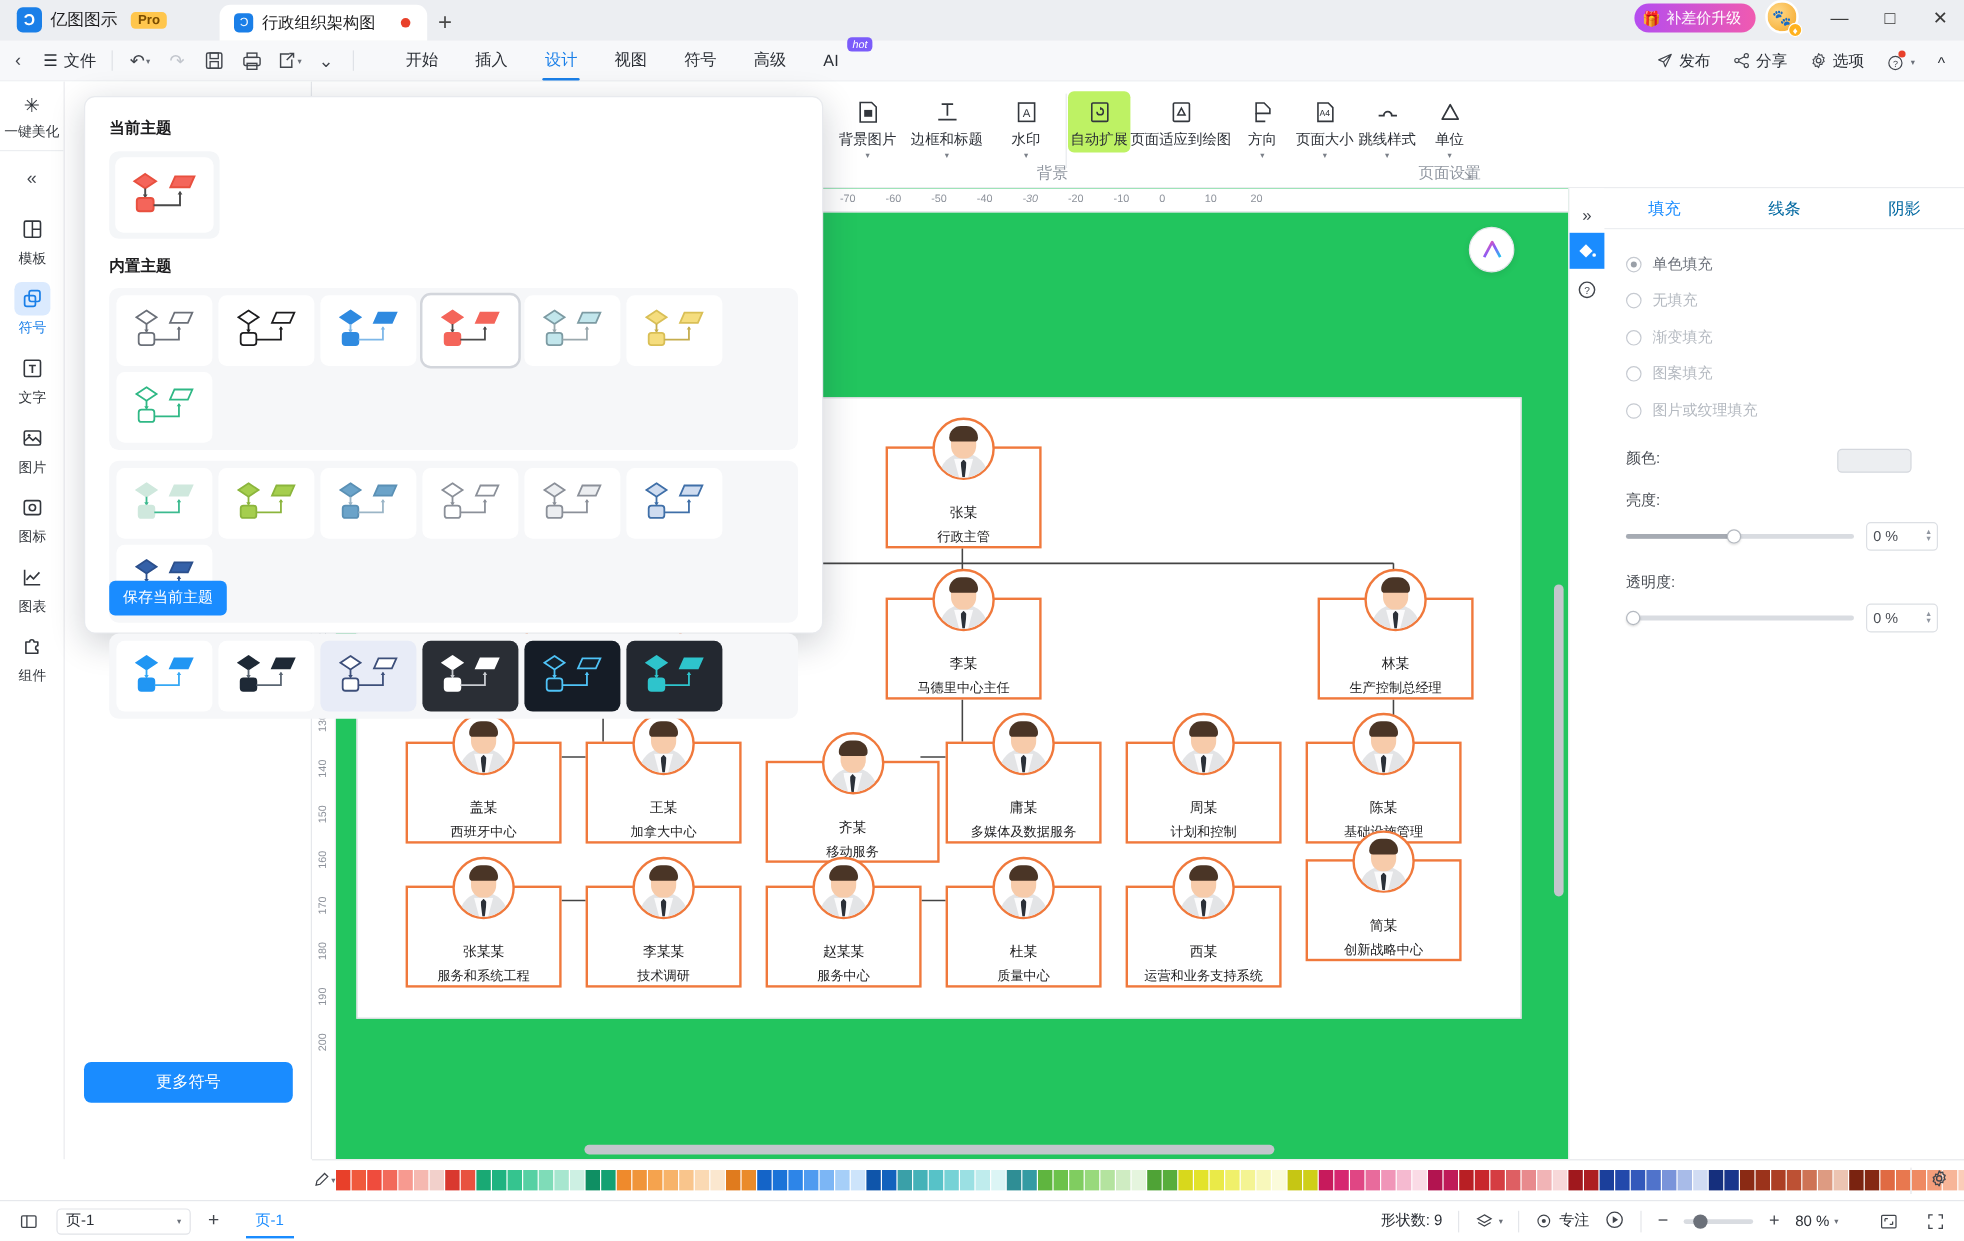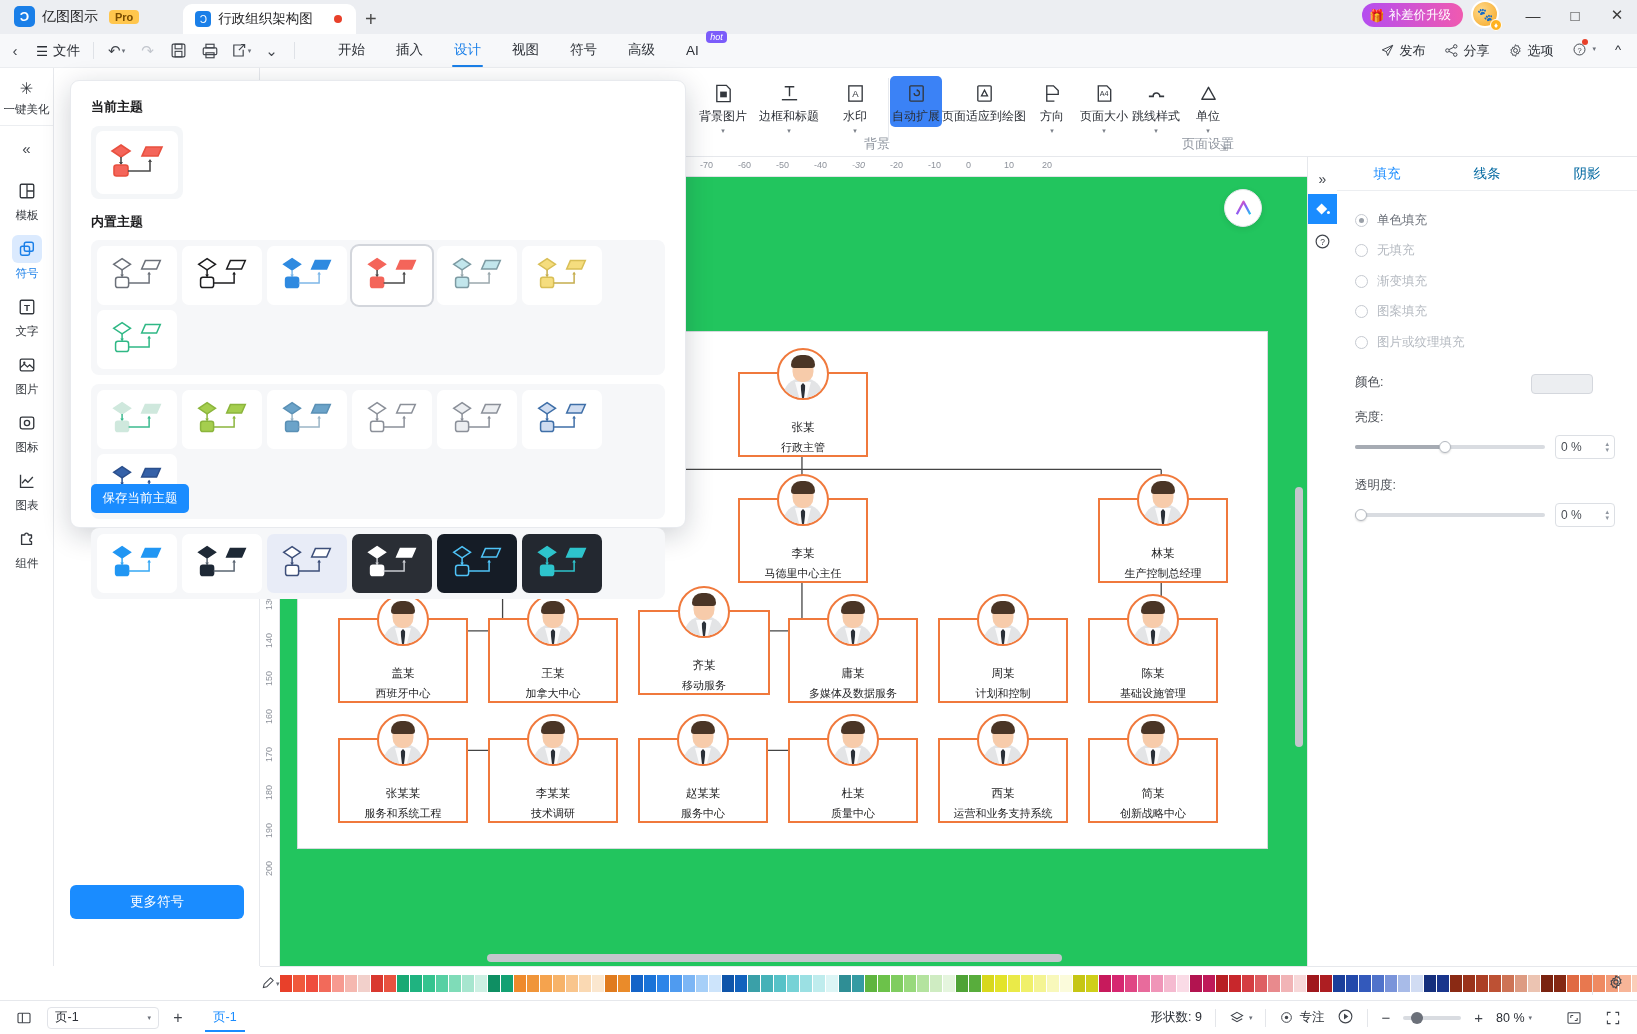--- a/index.html
+++ b/index.html
@@ -52,32 +52,32 @@
   .qa-item.dis { color:#c2c6cd; }
   .caretmini { font-size:7px; margin-left:1px; color:#6b7079; }
   .ribbon-tabs { display:flex; align-items:center; margin-left:22px; gap:3px; }
   .rt { font-size:13.5px; color:#2b2f36; padding:7px 14px 8px; position:relative; }
   .rt.active { color:#1a7fe8; }
   .rt.active:after { content:""; position:absolute; left:12px; right:12px; bottom:0;
       height:2.5px; background:#1a7fe8; border-radius:2px; }
   .ai-tab { position:relative; }
   .hot-badge { position:absolute; top:-5px; right:-14px; background:#7b5cfa; color:#fff;
       font-size:9px; border-radius:4px; padding:1px 4px; font-style:italic; }
-  .mb-right { margin-left:auto; display:flex; align-items:flex-start; gap:3px; padding-right:8px; }
+  .mb-right { margin-left:auto; display:flex; align-items:flex-end; gap:3px; padding-right:8px; }
   .mbr { display:flex; align-items:center; gap:4px; font-size:13px; color:#2b2f36; padding:4px 8px; }
 
   
   .ribbon { position:absolute; left:0; top:68px; width:1637px; height:89px;
       background:#fff; border-bottom:1px solid #e6e8ec; }
   .rgroup { position:absolute; top:0; height:89px; }
   .ritems { display:flex; align-items:flex-start; padding-top:8px; }
   .ritem { width:66px; display:flex; flex-direction:column; align-items:center; gap:3px;
       padding:5px 0 2px; border-radius:5px; }
   .ritem.wide { width:90px; }
-  .ritem.sel { background:#3b82f6; }
+  .ritem.sel { background:#bef264; }
   .ricon { width:24px; height:24px; display:flex; align-items:center; justify-content:center;
       color:#33373d; }
   .rlabel { font-size:12px; color:#2b2f36; white-space:nowrap; }
   .rcaret { font-size:7px; color:#7b8089; line-height:5px; }
   .gtitle { position:absolute; bottom:4px; width:100%; text-align:right;
       font-size:13px; color:#9096a0; }
   .gdivider { position:absolute; top:10px; width:1px; height:62px; background:#e8eaee; }
   .gexpand { position:absolute; right:6px; bottom:4px; font-size:10px; color:#8b9099; }
 
   
@@ -651,21 +651,21 @@
           <div class="ava" style="border-color:#f0793c">
             <div class="body"></div>
             <div class="shirt"></div>
             <div class="tie"></div>
             <div class="head"></div>
             <div class="hair"></div>
           </div>
           <div class="nm">王某</div>
           <div class="ttl">加拿大中心</div>
         </div>
-        <div class="node" style="left: 340px; top: 278px; width: 132px; height: 85px; border-color: rgb(240, 121, 60); padding-left: 40px;">
+        <div class="node" style="left: 340px; top: 302px; width: 145px; height: 85px; border-color: rgb(240, 121, 60); padding-left: 40px;">
           <div class="ava" style="border-color:#f0793c">
             <div class="body"></div>
             <div class="shirt"></div>
             <div class="tie"></div>
             <div class="head"></div>
             <div class="hair"></div>
           </div>
           <div class="nm">齐某</div>
           <div class="ttl">移动服务</div>
         </div>
@@ -750,21 +750,21 @@
           <div class="ava" style="border-color:#f0793c">
             <div class="body"></div>
             <div class="shirt"></div>
             <div class="tie"></div>
             <div class="head"></div>
             <div class="hair"></div>
           </div>
           <div class="nm">西某</div>
           <div class="ttl">运营和业务支持系统</div>
         </div>
-        <div class="node" style="left: 790px; top: 406px; width: 130px; height: 85px; border-color: rgb(240, 121, 60);">
+        <div class="node" style="left: 790px; top: 384px; width: 130px; height: 85px; border-color: rgb(240, 121, 60);">
           <div class="ava" style="border-color:#f0793c">
             <div class="body"></div>
             <div class="shirt"></div>
             <div class="tie"></div>
             <div class="head"></div>
             <div class="hair"></div>
           </div>
           <div class="nm">简某</div>
           <div class="ttl">创新战略中心</div>
         </div>

